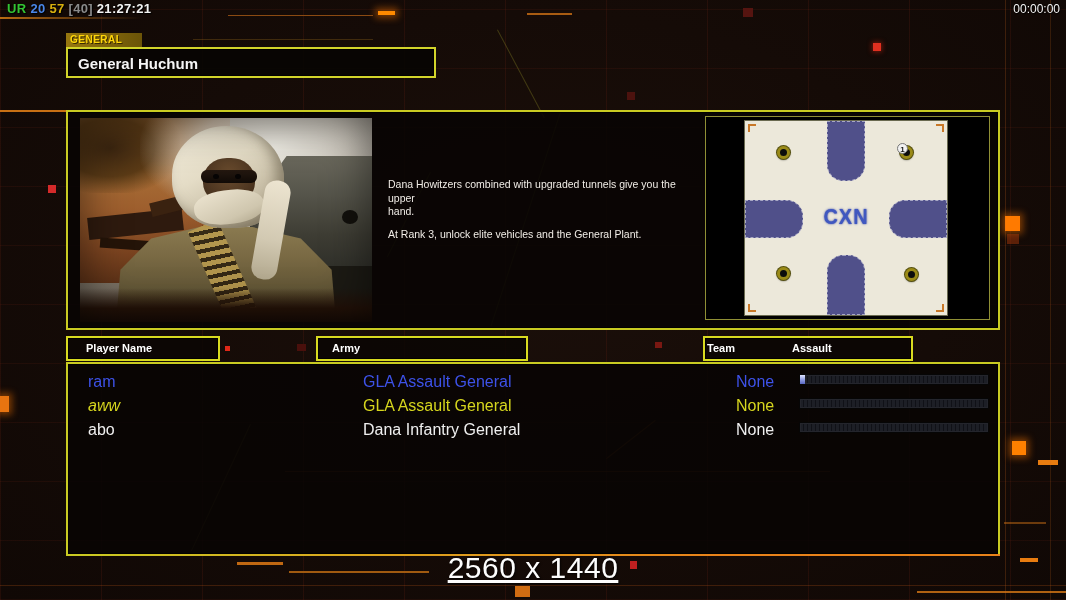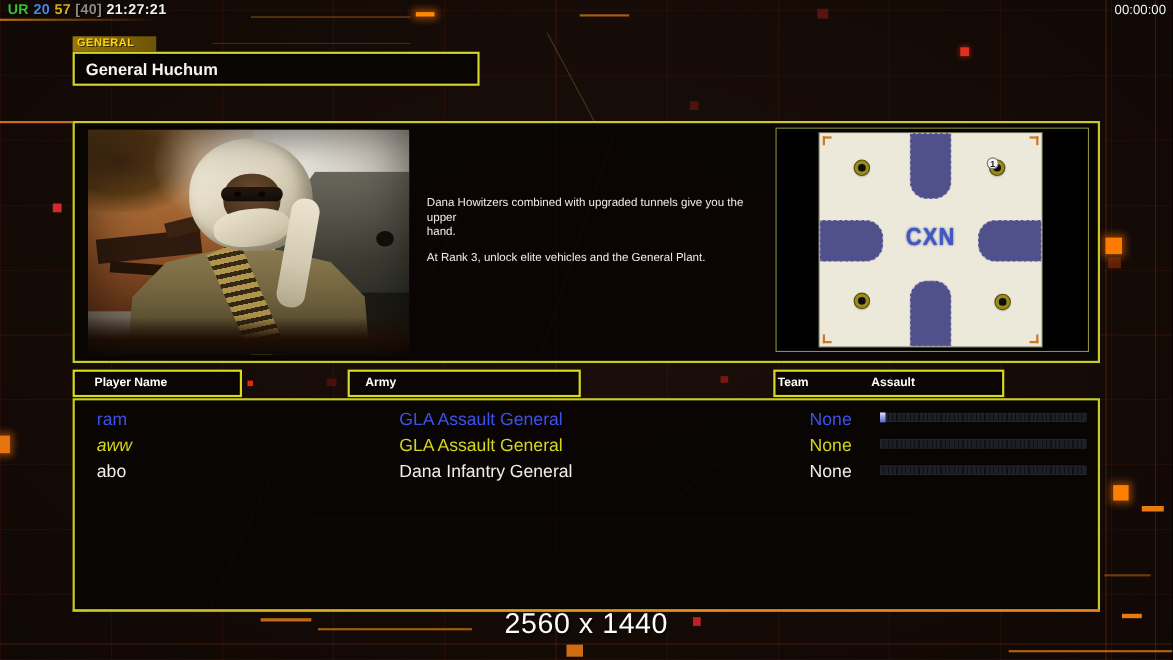--- a/index.html
+++ b/index.html
@@ -94,22 +94,22 @@
   .p-row .cell{position:absolute;top:5px;}
   .c-name{left:20px;}
   .c-army{left:264px;margin-left:31px;}
   .c-team{left:668px;}
   .pbar{position:absolute;left:731px;top:6px;width:190px;height:11px;box-sizing:border-box;
     border:1px solid #060606;
     background:repeating-linear-gradient(90deg,#1d1f26 0 3px,#101117 3px 4px);
     box-shadow:0 0 0 1px #24252c inset;}
   .pfill{height:100%;width:0;background:linear-gradient(180deg,#dfe4ff 0%,#8d9ae0 55%,#5a68c4 100%);}
   
-  .res{position:absolute;left:0;right:0;top:551px;text-align:center;font-size:26px;color:#fdfdfd;
-    letter-spacing:.5px;text-shadow:1px 1px 2px rgba(0,0,0,.8);}
+  .res{position:absolute;left:0;right:0;top:551px;text-align:center;font-size:30px;color:#fdfdfd;
+    letter-spacing:.5px;text-shadow:1px 1px 2px rgba(0,0,0,.8);text-decoration:underline;}
 </style>
 </head>
 <body>
 
 <div class="screen">
   <div class="grid"></div>
 
   <div>
     <div class="decor" style="left:0;top:17px;width:142px;height:2px;background:linear-gradient(90deg,#b96c12,rgba(185,108,18,0));"></div>
     <div class="decor glow" style="left:378px;top:11px;width:17px;height:4px;background:#ff8a00;"></div>

